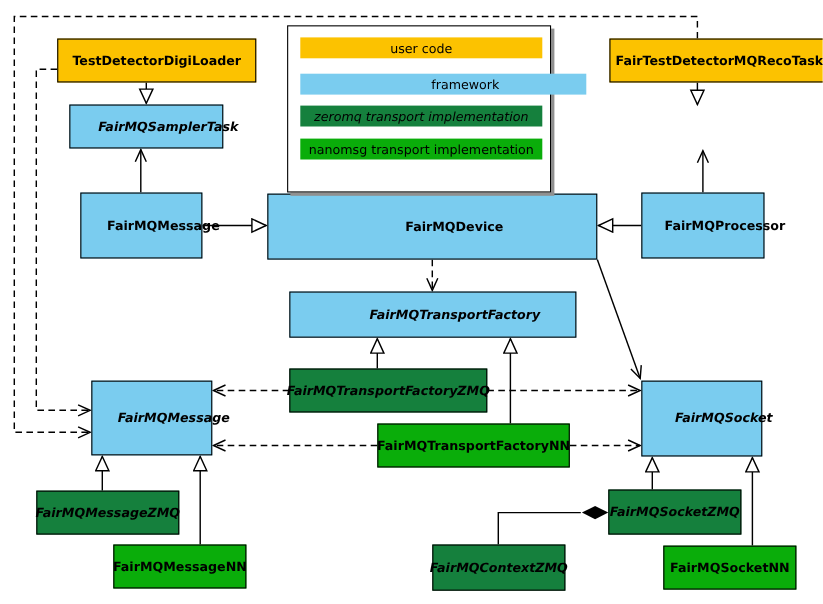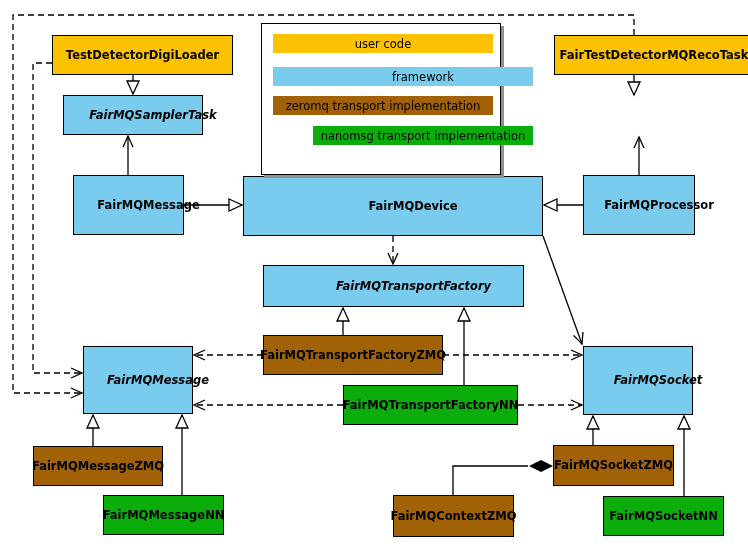--- a/index.html
+++ b/index.html
@@ -13,21 +13,21 @@
   .dashed{stroke-dasharray:6,4;}
   .node{
     position:absolute;z-index:2;border:1.5px solid #000;
     display:flex;align-items:center;justify-content:center;
     font-size:11.5px;font-weight:bold;color:#000;text-align:center;
     white-space:nowrap;box-sizing:border-box;line-height:1.1;
   }
   .abstract{font-style:italic;}
   .bg-user{background:#FCC200;}
   .bg-fw{background:#7ACCEF;padding-left:40px;}
-  .bg-zmq{background:#a16207;}
+  .bg-zmq{background:#15803d;font-style:italic;}
   .bg-nn{background:#0AAD0A;}
   
   .n-digi{left:52px;top:35px;width:181px;height:40px;}
   .n-reco{left:534px;top:35px;width:200px;height:40px;margin-left:20px;}
   .n-samplertask{left:63px;top:95px;width:140px;height:40px;}
   .n-processortask{left:573px;top:96px;width:131px;height:40px;}
   .n-sampler{left:73px;top:175px;width:111px;height:60px;}
   .n-device{left:243px;top:176px;width:300px;height:60px;}
   .n-processor{left:583px;top:175px;width:112px;height:60px;}
   .n-factory{left:263px;top:265px;width:261px;height:42px;}
@@ -44,21 +44,21 @@
   .legend{
     position:absolute;z-index:3;left:261px;top:23px;width:240px;height:152px;
     background:#fff;border:1.5px solid #000;box-sizing:border-box;
     box-shadow:3px 3px 0 #909090;
   }
   .legend-item{
     position:absolute;left:11px;width:220px;height:19px;
     display:flex;align-items:center;justify-content:center;
     font-size:11.5px;font-weight:normal;color:#000;white-space:nowrap;
   }
-  .li-0{top:10px;} .li-1{top:43px;} .li-2{top:72px;} .li-3{top:102px;margin-left:40px;}
+  .li-0{top:10px;} .li-1{top:43px;} .li-2{top:72px;} .li-3{top:102px;}
 </style>
 </head>
 <body>
 
 <div id="stage">
 
   <svg id="edges" width="748" height="549" viewBox="0 0 748 549" xmlns="http://www.w3.org/2000/svg">
     <defs>
       <marker id="mTri" markerUnits="userSpaceOnUse" markerWidth="16" markerHeight="15" refX="14" refY="7" orient="auto">
         <path d="M1,1 L14,7 L1,13 Z" fill="#ffffff" stroke="#000000" stroke-width="1.3"></path>

